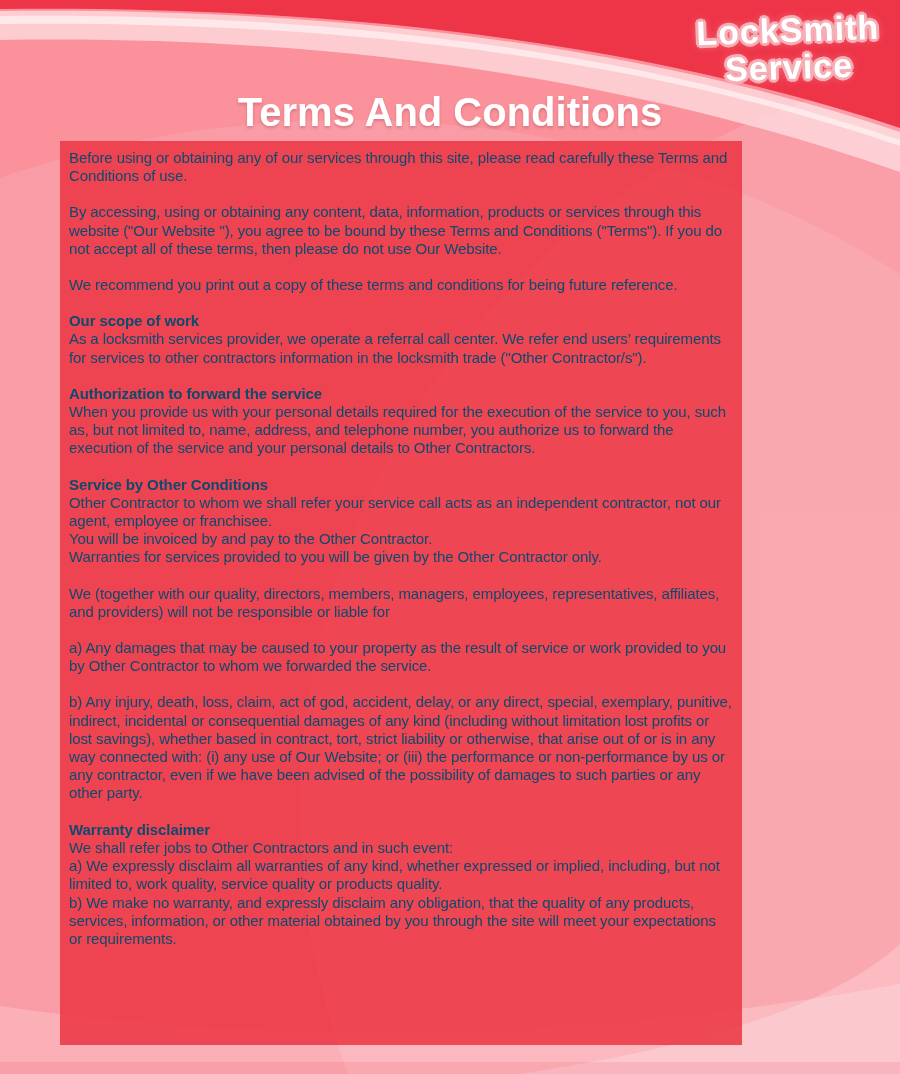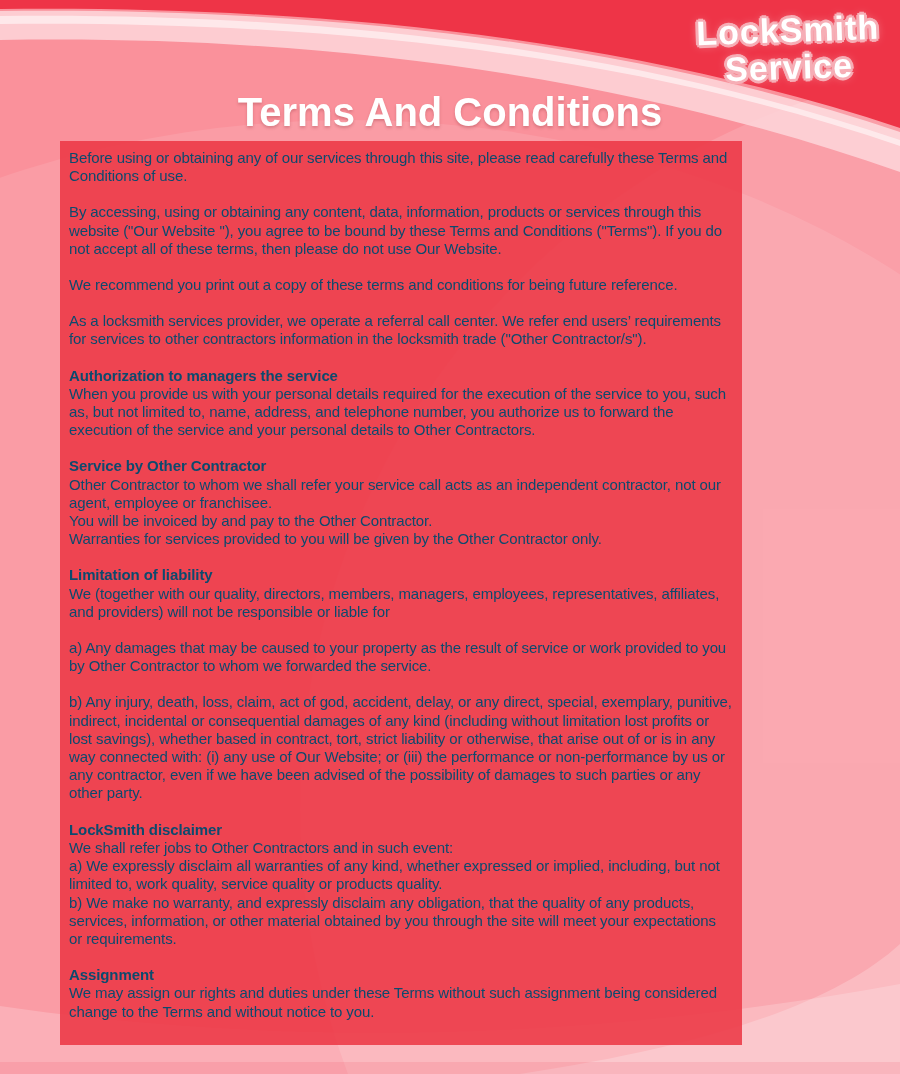--- a/index.html
+++ b/index.html
@@ -80,41 +80,37 @@
 
 <div class="page-title">Terms And Conditions</div>
 
 <div class="terms-box" id="terms-box">
     <div class="section">
       <p>Before using or obtaining any of our services through this site, please read carefully these Terms and Conditions of use.</p>
       <p>By accessing, using or obtaining any content, data, information, products or services through this website ("Our Website "), you agree to be bound by these Terms and Conditions ("Terms"). If you do not accept all of these terms, then please do not use Our Website.</p>
       <p>We recommend you print out a copy of these terms and conditions for being future reference.</p>
     </div>
     <div class="section">
+      <h3>Our scope of work</h3>
       <p>As a locksmith services provider, we operate a referral call center. We refer end users’ requirements for services to other contractors information in the locksmith trade ("Other Contractor/s").</p>
     </div>
     <div class="section">
-      <h3>Authorization to managers the service</h3>
+      <h3>Authorization to forward the service</h3>
       <p>When you provide us with your personal details required for the execution of the service to you, such as, but not limited to, name, address, and telephone number, you authorize us to forward the execution of the service and your personal details to Other Contractors.</p>
     </div>
     <div class="section">
-      <h3>Service by Other Contractor</h3>
+      <h3>Service by Other Conditions</h3>
       <p>Other Contractor to whom we shall refer your service call acts as an independent contractor, not our agent, employee or franchisee.
 You will be invoiced by and pay to the Other Contractor.
 Warranties for services provided to you will be given by the Other Contractor only.</p>
     </div>
     <div class="section">
-      <h3>Limitation of liability</h3>
       <p>We (together with our quality, directors, members, managers, employees, representatives, affiliates, and providers) will not be responsible or liable for</p>
       <p>a) Any damages that may be caused to your property as the result of service or work provided to you by Other Contractor to whom we forwarded the service.</p>
       <p>b) Any injury, death, loss, claim, act of god, accident, delay, or any direct, special, exemplary, punitive, indirect, incidental or consequential damages of any kind (including without limitation lost profits or lost savings), whether based in contract, tort, strict liability or otherwise, that arise out of or is in any way connected with: (i) any use of Our Website; or (iii) the performance or non-performance by us or any contractor, even if we have been advised of the possibility of damages to such parties or any other party.</p>
     </div>
     <div class="section">
-      <h3>LockSmith disclaimer</h3>
+      <h3>Warranty disclaimer</h3>
       <p>We shall refer jobs to Other Contractors and in such event:
 a) We expressly disclaim all warranties of any kind, whether expressed or implied, including, but not limited to, work quality, service quality or products quality.
 b) We make no warranty, and expressly disclaim any obligation, that the quality of any products, services, information, or other material obtained by you through the site will meet your expectations or requirements.</p>
     </div>
-    <div class="section">
-      <h3>Assignment</h3>
-      <p>We may assign our rights and duties under these Terms without such assignment being considered change to the Terms and without notice to you.</p>
-    </div>
   </div>
 
 </body></html>

